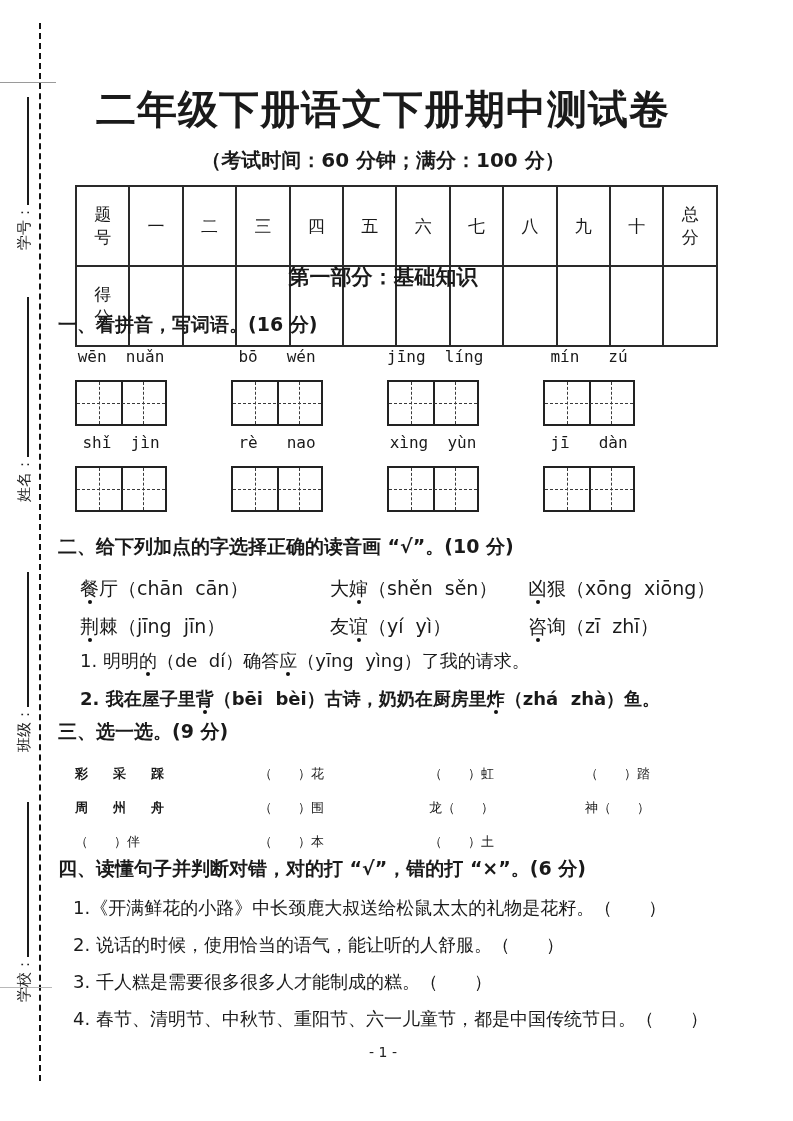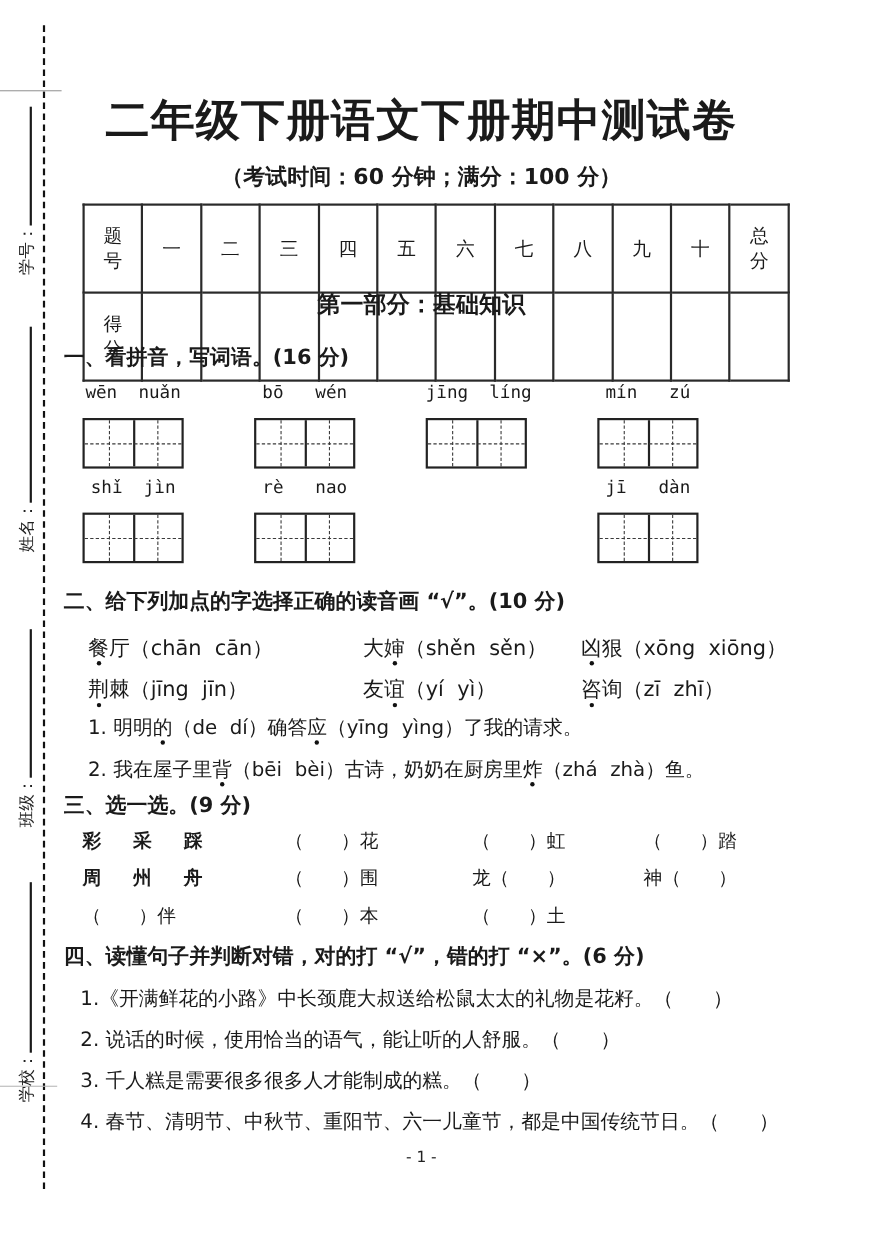--- a/index.html
+++ b/index.html
@@ -46,21 +46,21 @@
   
   .q2-word{font-size:19px;}
   .q2-sentence,.q4-item{font-size:18px;}
   .dotted{position:relative;}
   .dotted::after{
     content:"";position:absolute;left:50%;bottom:-5px;width:4px;height:4px;
     border-radius:50%;background:#111;transform:translateX(-50%);
   }
   
   .q3-row{position:absolute;left:75px;right:39px;display:grid;
-    grid-template-columns:184px 170px 156px auto;font-size:17px;white-space:pre;}
+    grid-template-columns:184px 170px 156px auto;font-size:13px;white-space:pre;margin-top:12px;}
   .q3-opts{font-weight:bold;letter-spacing:6px;}
   .page-number{top:1044px;left:0;width:766px;font-size:14px;color:#222;}
 </style>
 </head>
 <body>
 
 <div class="page">
 
   <div class="binding-line"></div>
   <div class="fold-mark" style="top:82px;left:0;width:56px;"></div>
@@ -159,41 +159,50 @@
   </div>
   <div class="py-group" style="top:432px;left:231px;">
     <div class="py-label pinyin">rè   nao</div>
     <div class="tian">
         <i class="vd" style="left:25%"></i>
         <i class="vs"></i>
         <i class="vd" style="left:75%"></i>
         <i class="hd"></i>
       </div>
   </div>
+  <div class="py-group" style="top:432px;left:387px;">
+    <div class="py-label pinyin">xìng  yùn</div>
+    <div class="tian">
+        <i class="vd" style="left:25%"></i>
+        <i class="vs"></i>
+        <i class="vd" style="left:75%"></i>
+        <i class="hd"></i>
+      </div>
+  </div>
   <div class="py-group" style="top:432px;left:543px;">
     <div class="py-label pinyin">jī   dàn</div>
     <div class="tian">
         <i class="vd" style="left:25%"></i>
         <i class="vs"></i>
         <i class="vd" style="left:75%"></i>
         <i class="hd"></i>
       </div>
   </div>
 
   <div class="abs q-heading" style="top:534px;left:58px;">二、给下列加点的字选择正确的读音画 “√”。(10 分)</div>
 
   <div class="abs q2-word" style="top:576px;left:80px;"><span class="dotted">餐</span><span>厅（chān  cān）</span></div>
   <div class="abs q2-word" style="top:576px;left:330px;"><span>大</span><span class="dotted">婶</span><span>（shěn  sěn）</span></div>
   <div class="abs q2-word" style="top:614px;left:80px;"><span class="dotted">荆</span><span>棘（jīng  jīn）</span></div>
   <div class="abs q2-word" style="top:576px;left:528px;"><span class="dotted">凶</span><span>狠（xōng  xiōng）</span></div>
   <div class="abs q2-word" style="top:614px;left:330px;"><span>友</span><span class="dotted">谊</span><span>（yí  yì）</span></div>
   <div class="abs q2-word" style="top:614px;left:528px;"><span class="dotted">咨</span><span>询（zī  zhī）</span></div>
 
   <div class="abs q2-sentence" style="top:649px;left:80px;"><span>1. 明明</span><span class="dotted">的</span><span>（de  dí）确答</span><span class="dotted">应</span><span>（yīng  yìng）了我的请求。</span></div>
-  <div class="abs q2-sentence" style="top:687px;left:80px;"><span>2. 我在屋子里</span><span class="dotted">背</span><span>（bēi  bèi）古诗，奶奶在厨房里</span><span class="dotted">炸</span><span>（zhá  zhà）鱼。</span></div>
+  <div class="abs q2-sentence" style="top:687px;left:80px;font-weight:bold;"><span>2. 我在屋子里</span><span class="dotted">背</span><span>（bēi  bèi）古诗，奶奶在厨房里</span><span class="dotted">炸</span><span>（zhá  zhà）鱼。</span></div>
 
   <div class="abs q-heading" style="top:719px;left:58px;">三、选一选。(9 分)</div>
 
   <div class="q3-row" style="top:753px;">
     <span class="q3-opts">彩　采　踩</span>
     <span class="q3-blank">（　　）花</span>
     <span class="q3-blank">（　　）虹</span>
     <span class="q3-blank">（　　）踏</span>
   </div>
   <div class="q3-row" style="top:787px;">

